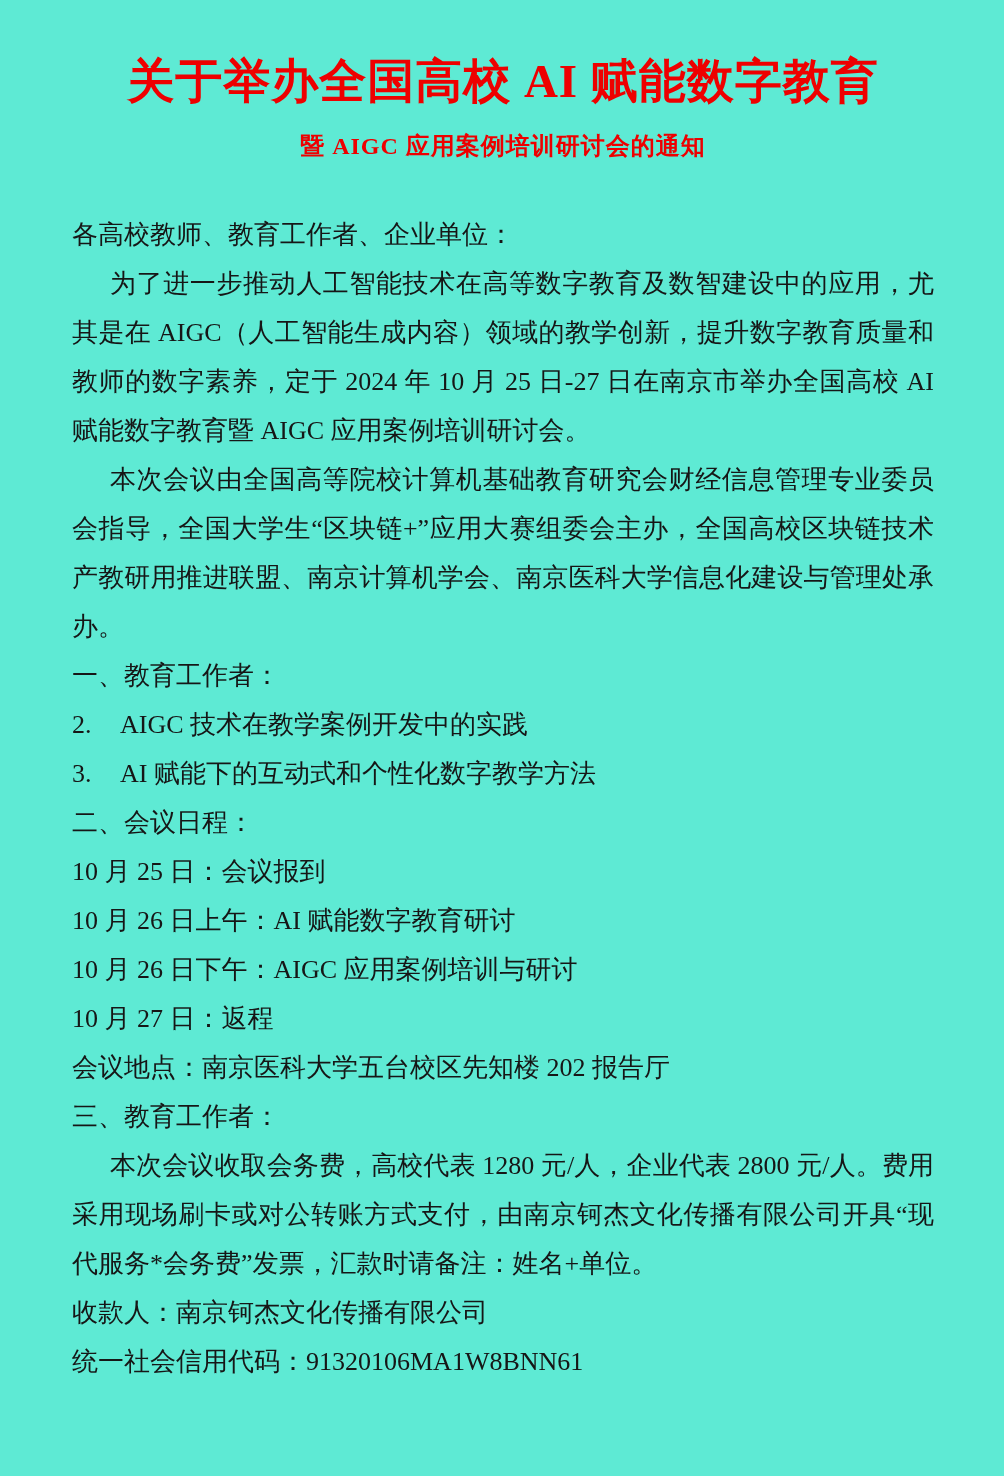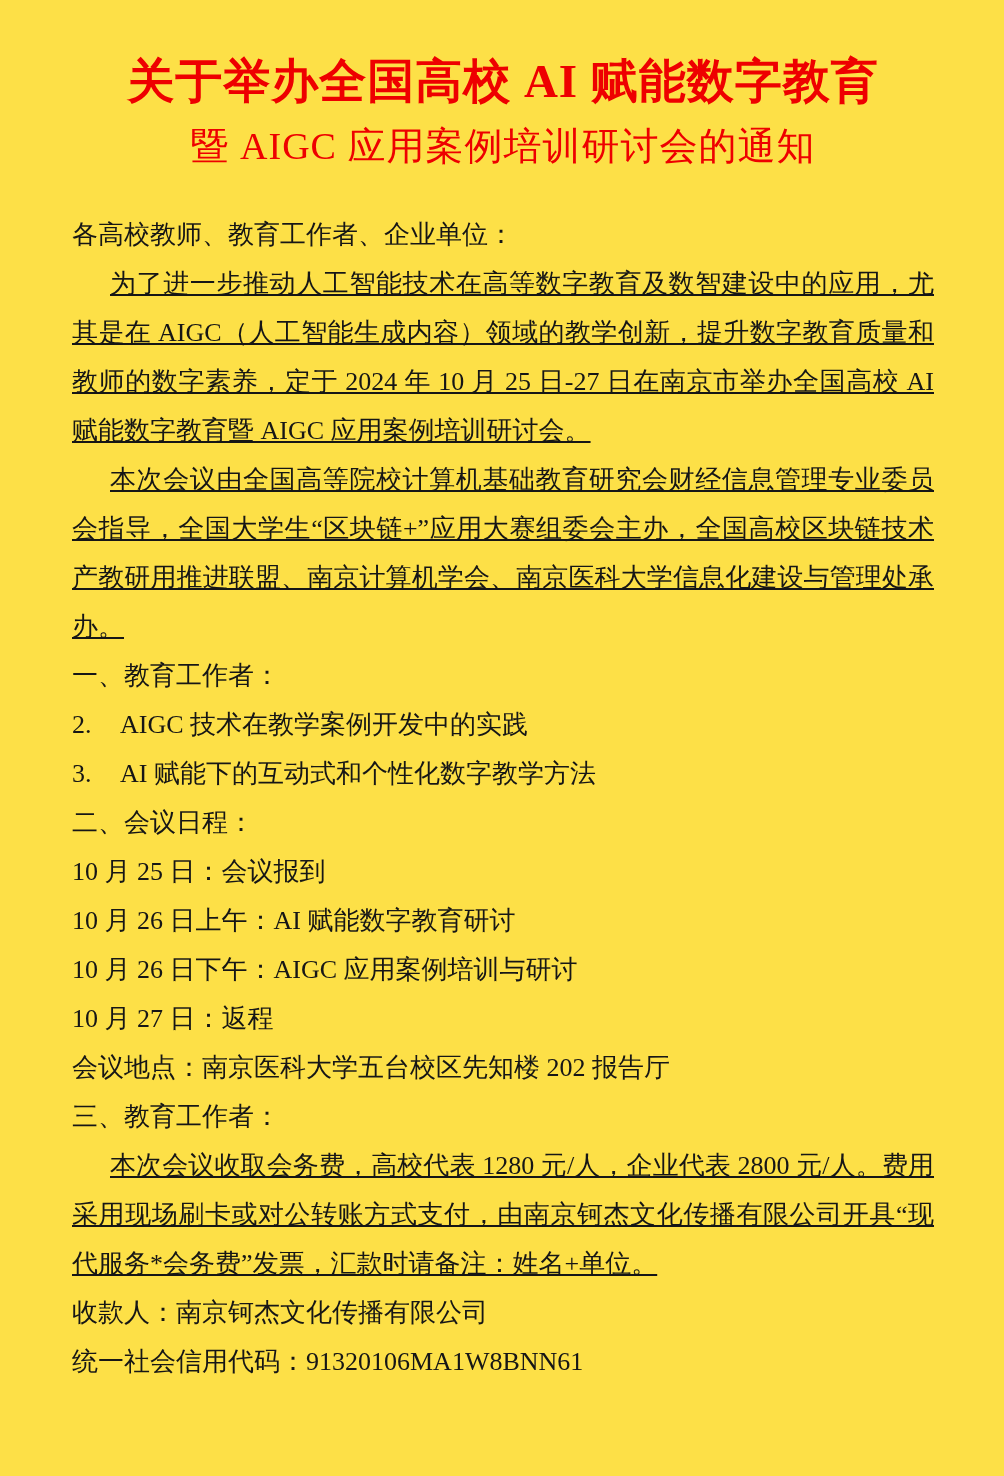--- a/index.html
+++ b/index.html
@@ -6,57 +6,56 @@
   html, body {
     margin: 0;
     padding: 0;
     background: #ffffff;
   }
   .page {
     position: relative;
     width: 1004px;
     height: 1476px;
     margin: 0 auto;
-    background: #fde047;
+    background: #5eead4;
     box-sizing: border-box;
     padding: 50px 70px 0 72px;
     font-family: "Liberation Serif", "DejaVu Serif", serif;
     color: #161616;
     overflow: hidden;
   }
   .doc-title {
     margin: 0;
     text-align: center;
     font-size: 47px;
     font-weight: bold;
     line-height: 62px;
     letter-spacing: 1px;
   }
   .doc-subtitle {
     margin: 12px 0 0 0;
     text-align: center;
-    font-size: 38px;
-    font-weight: normal;
+    font-size: 24px;
+    font-weight: bold;
     line-height: 44px;
     letter-spacing: 1px;
   }
   .content {
     margin-top: 42px;
     font-size: 26px;
     line-height: 49px;
     text-align: justify;
     text-justify: inter-ideograph;
   }
   .content p {
     margin: 0;
     padding: 0;
   }
   .indent-first {
     text-indent: 38px;
-    text-decoration: underline;
   }
   .lead-indent {
     padding-left: 38px;
   }
   .topic-line {
     padding-left: 38px;
   }
   .topic-line .num {
     display: inline-block;
     width: 48px;

